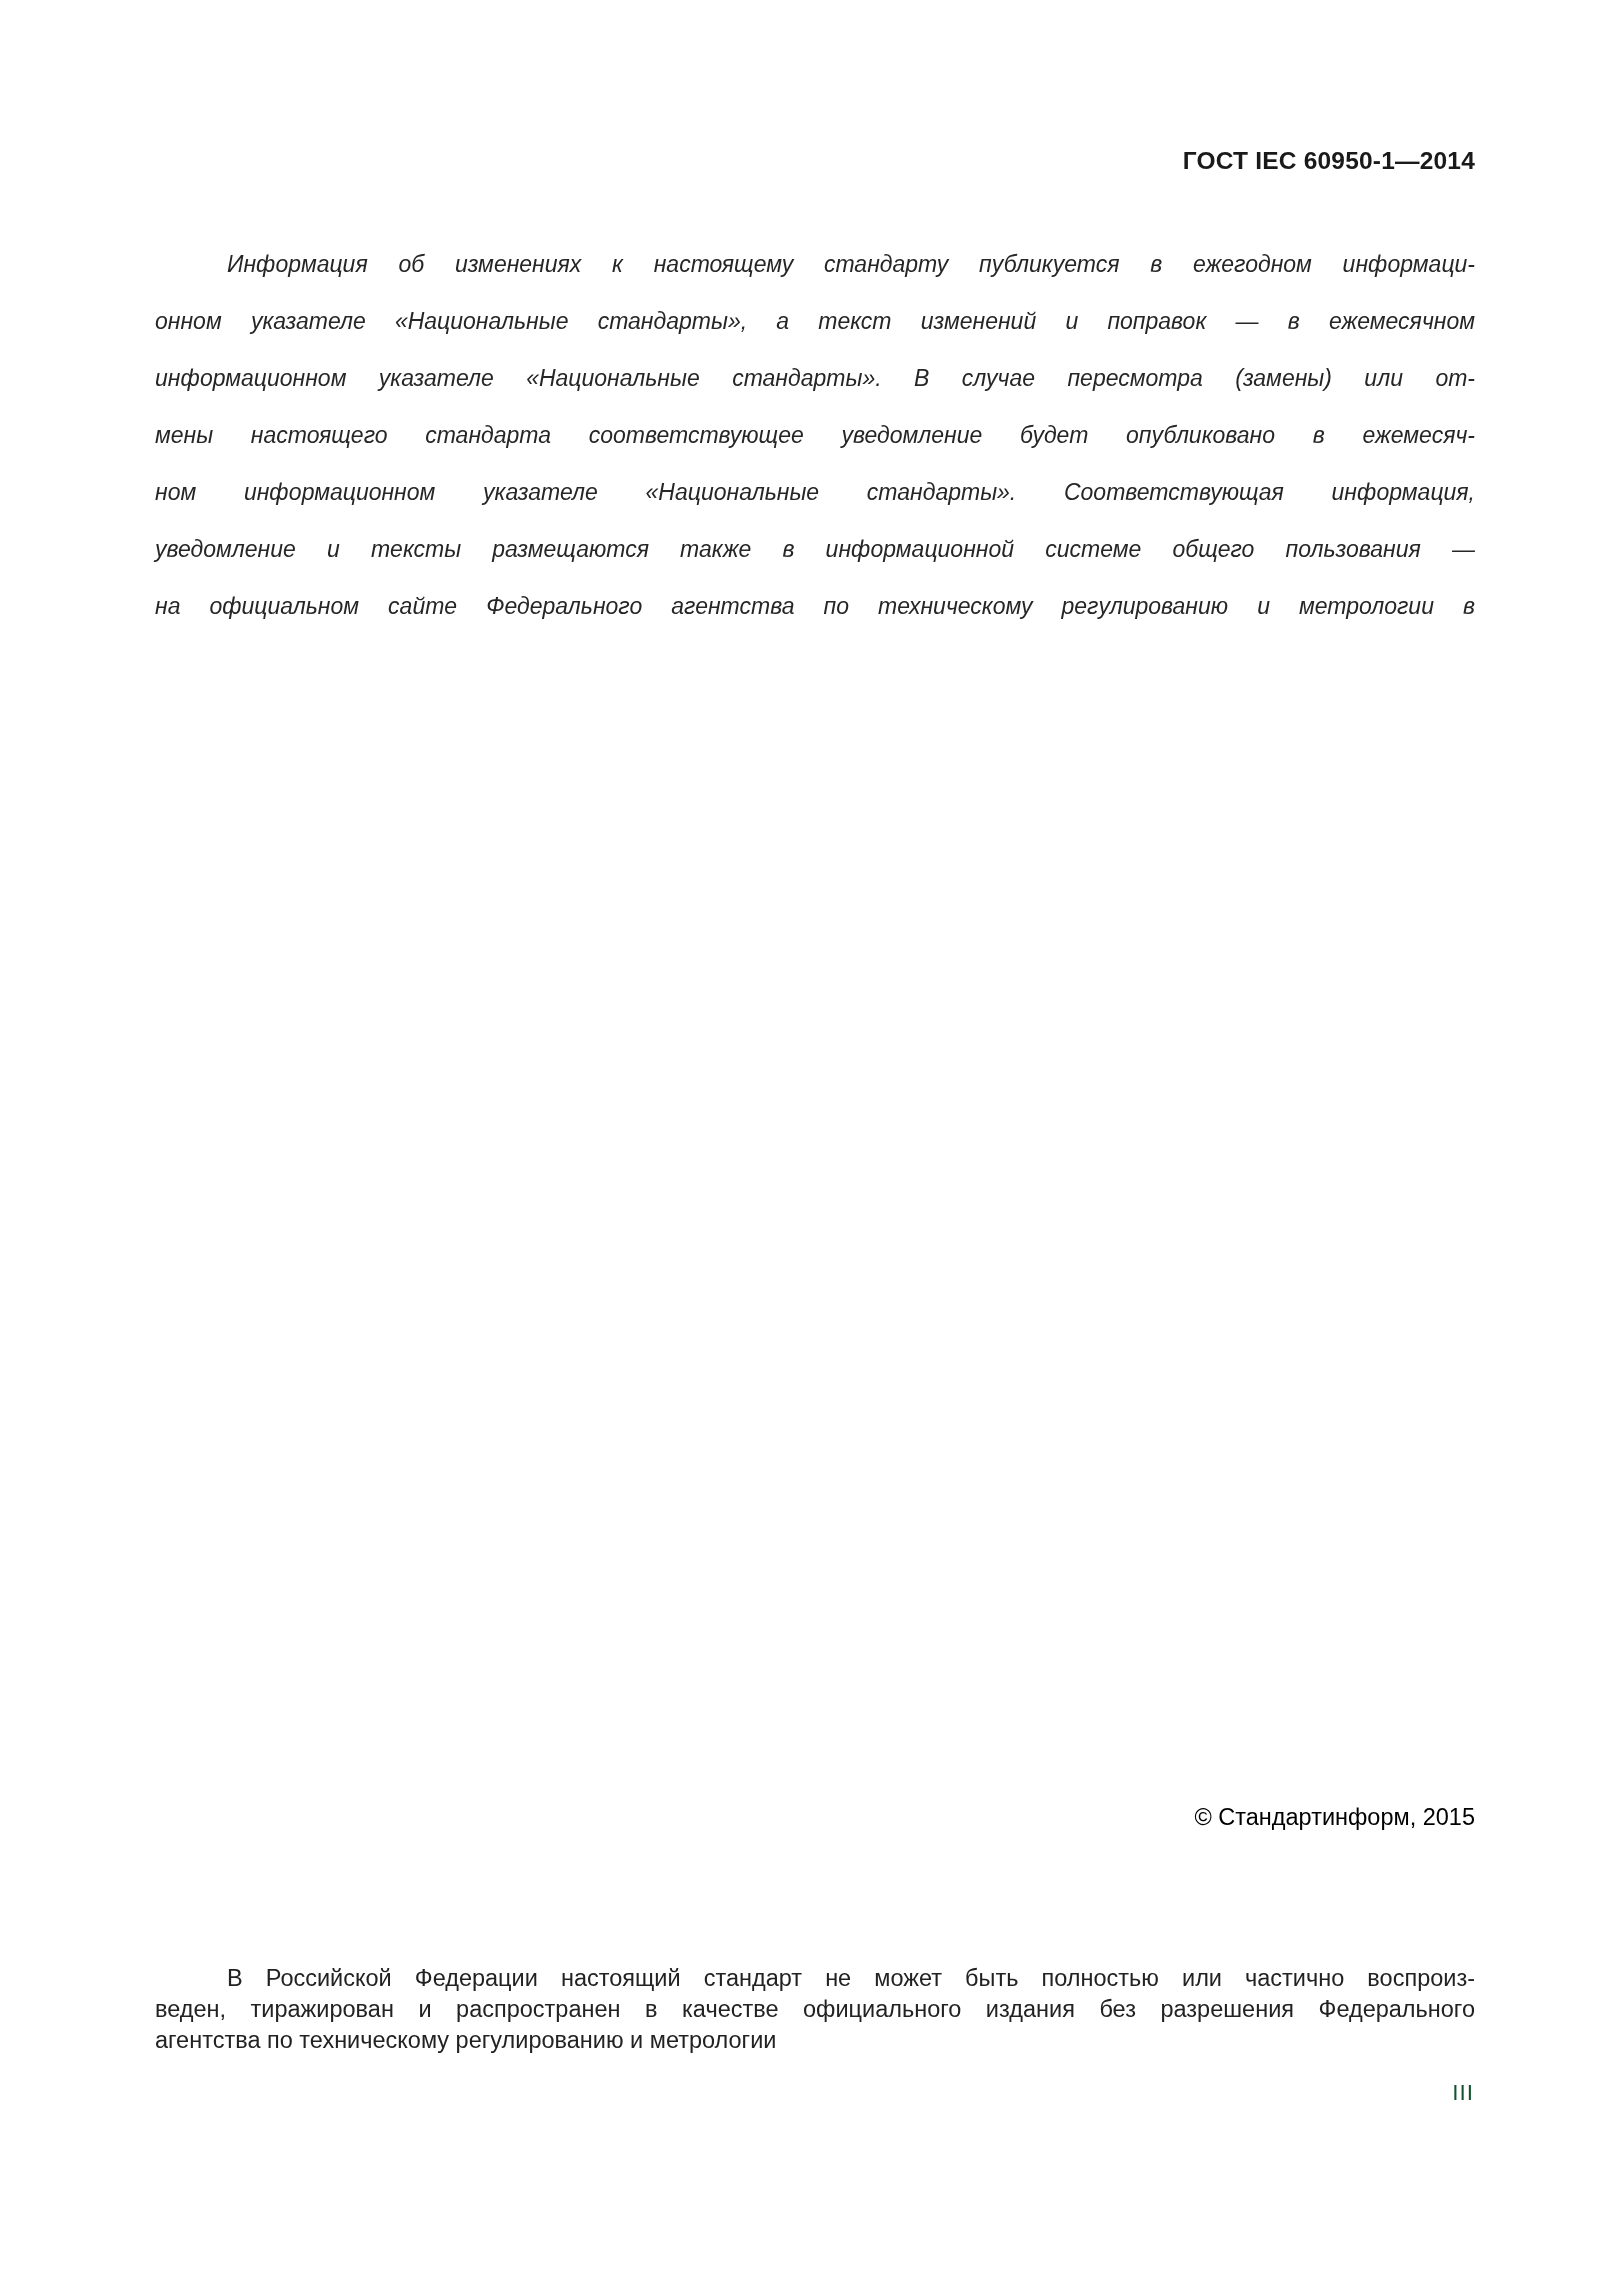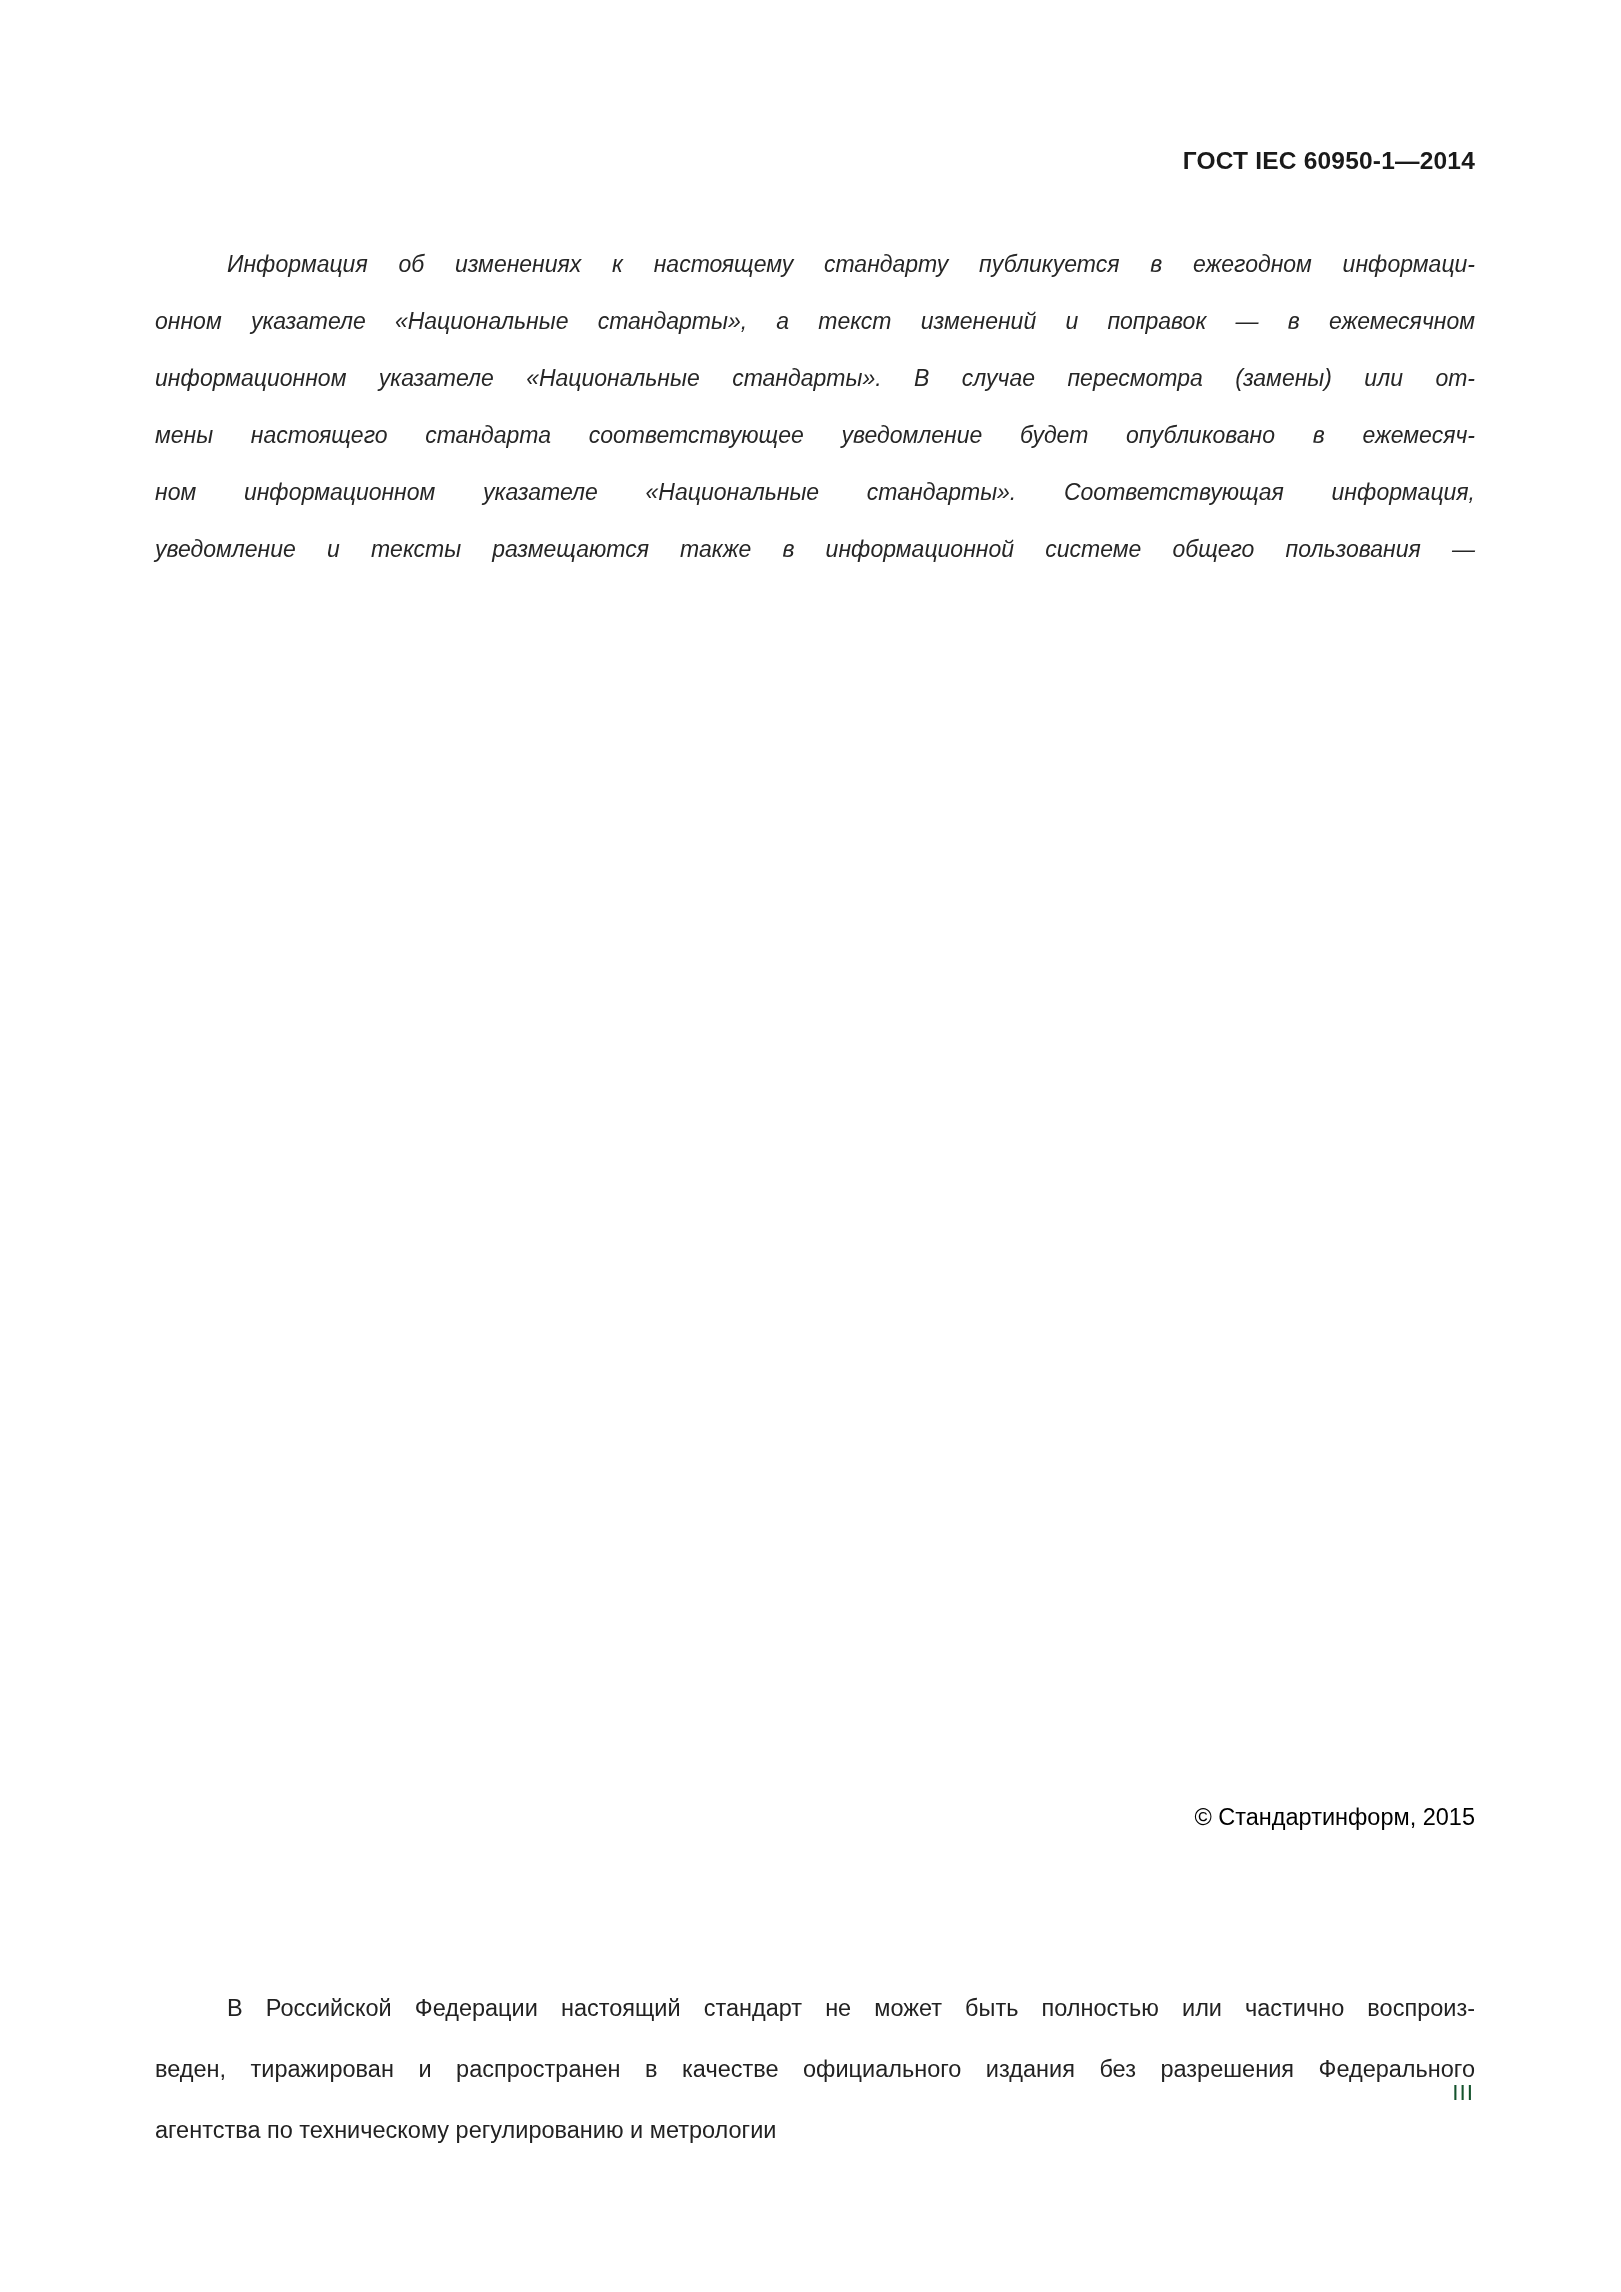--- a/index.html
+++ b/index.html
@@ -65,21 +65,20 @@
       left: 155px;
       width: 1320px;
     }
     .notice-line {
       font-size: 23.5px;
       line-height: 31px;
       height: 31px;
       text-align: justify;
       text-align-last: justify;
       color: #222222;
-      margin-top: 30px;
     }
     .notice-line.first {
       padding-left: 72px;
     }
     .notice-line.last {
       text-align-last: left;
     }
     .page-number {
       position: absolute;
       top: 2080px;
@@ -107,20 +106,23 @@
     </div>
   <div class="info-line">
       <span class="justify-wrap">мены настоящего стандарта соответствующее уведомление  будет опубликовано в ежемесяч-</span>
     </div>
   <div class="info-line">
       <span class="justify-wrap">ном информационном указателе «Национальные стандарты».  Соответствующая информация,</span>
     </div>
   <div class="info-line">
       <span class="justify-wrap">уведомление и тексты размещаются также в информационной системе общего пользования —</span>
     </div>
+  <div class="info-line">
+      <span class="justify-wrap">на официальном сайте Федерального  агентства по техническому регулированию и метрологии в</span>
+    </div>
 </div>
 
 <div class="copyright">© Стандартинформ, 2015</div>
 
 <div class="notice-block">
   <div class="notice-line first">В Российской Федерации настоящий стандарт не может быть полностью или частично воспроиз-</div>
   <div class="notice-line">веден, тиражирован и распространен в качестве официального издания без разрешения Федерального</div>
   <div class="notice-line last">агентства по техническому регулированию и метрологии</div>
 </div>
 

